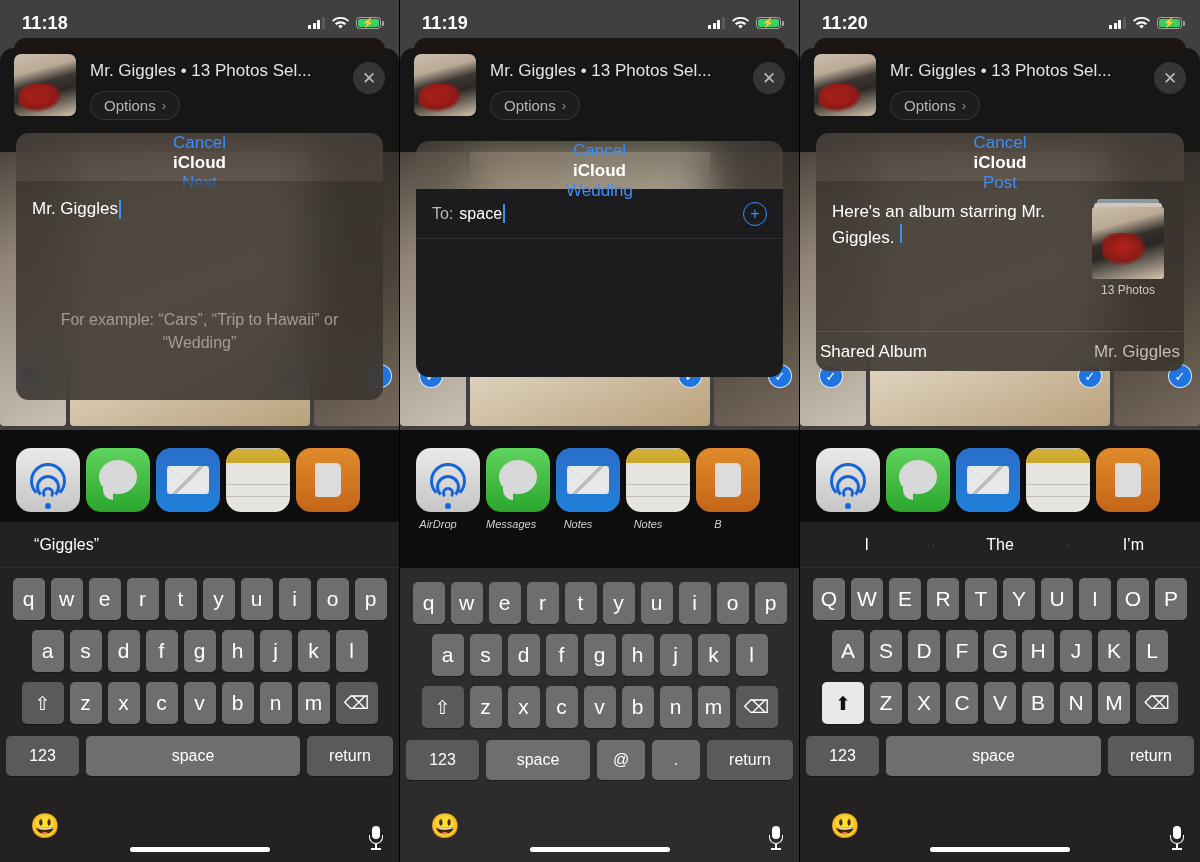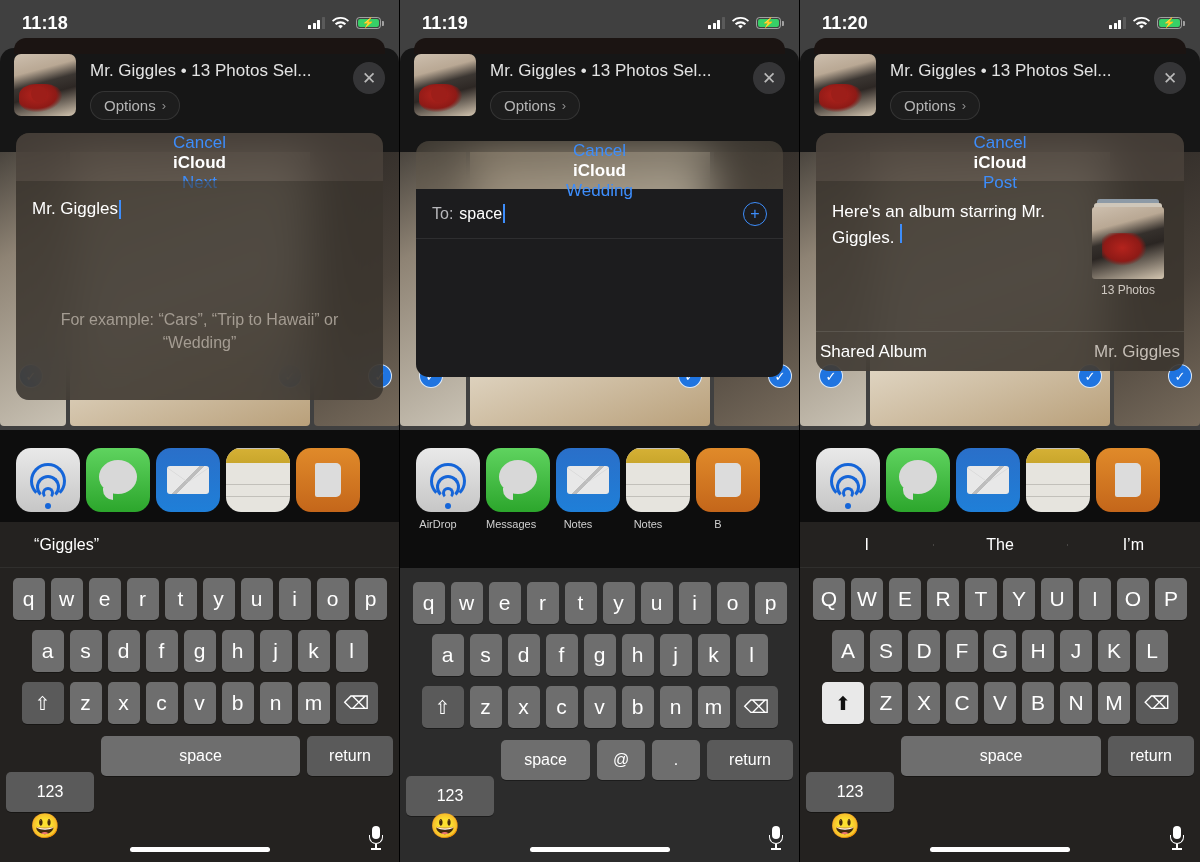--- a/index.html
+++ b/index.html
@@ -181,21 +181,21 @@
   }
   .m3-row .k { color:#fff; font-size:17px; }
   .m3-row .v { color:#c4bdb5; font-size:17px; }
 
   
   .app-row {
     position:absolute; left:0; right:0; bottom:0; height:432px; z-index:5;
     background:#0d0d0d;
   }
   .apps { display:flex; gap:26px; padding:18px 16px 0 16px; }
-  .app { width:44px; flex:none; text-align:center; }
+  .app { width:44px; flex:none; text-align:center;font-style:italic; }
   .app-ic { width:64px; height:64px; border-radius:15px; margin:0 auto; position:relative; overflow:hidden; }
   .app-lbl { color:#d0d0d0; font-size:11px; margin-top:6px; white-space:nowrap; }
   .ic-airdrop { background:linear-gradient(180deg,#e9e9e9,#c6c6c6); }
   .ic-airdrop .rings {
     position:absolute; left:50%; top:54%; transform:translate(-50%,-50%);
     width:44px; height:40px;
   }
   .ic-airdrop .rings span {
     position:absolute; left:50%; bottom:4px; transform:translateX(-50%);
     border:3px solid #1565d8; border-bottom-color:transparent;
@@ -262,21 +262,21 @@
     background:#6e6e6e; border-radius:5px; color:#fff;
     display:flex; align-items:center; justify-content:center;
     box-shadow:0 1px 0 rgba(0,0,0,.35);
   }
   .k-letter { width:32px; height:42px; font-size:21px; }
   .krow.r2 { padding:0 20px; }
   .krow.r3 { padding:0 0; }
   .k-wide { width:42px; height:42px; background:#5a5a5a; font-size:19px; }
   .k-wide.active { background:#e9e9e9; color:#111; }
   .k-bottom { height:40px; background:#5a5a5a; font-size:16px; }
-  .k-num { width:88px;margin-top:36px; }
+  .k-num { width:73px; }
   .k-space { flex:1; background:#6e6e6e; }
   .k-ret { width:86px; }
   .k-sym { width:48px; background:#6e6e6e; }
   .krow.r4 { padding:0 6px; gap:7px; margin-top:12px; }
   .kb-bottom {
     position:absolute; left:0; right:0; bottom:0; height:72px;
     display:flex; align-items:center; justify-content:space-between;
     padding:0 30px;
   }
   .emoji-btn, .mic-btn { color:#fff; font-size:24px; line-height:1; }

